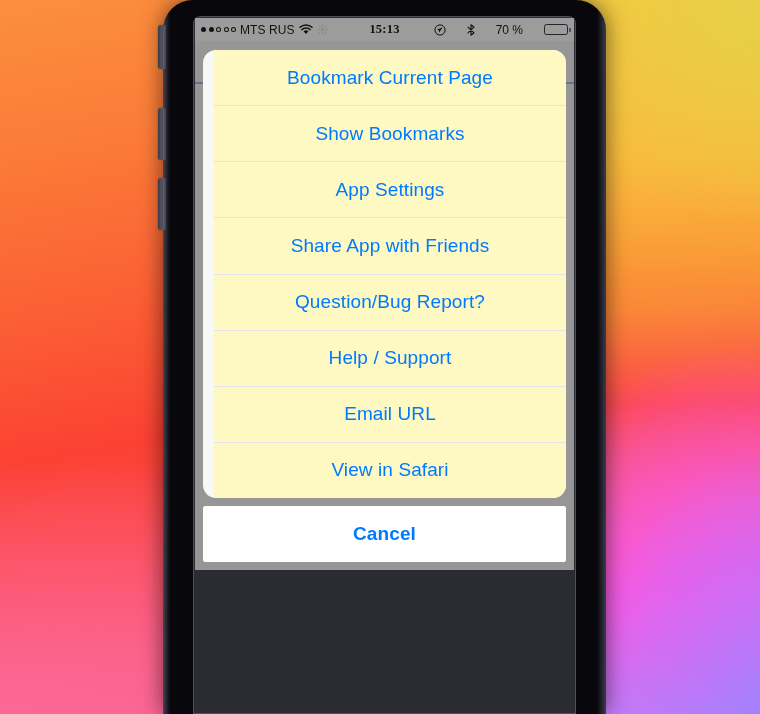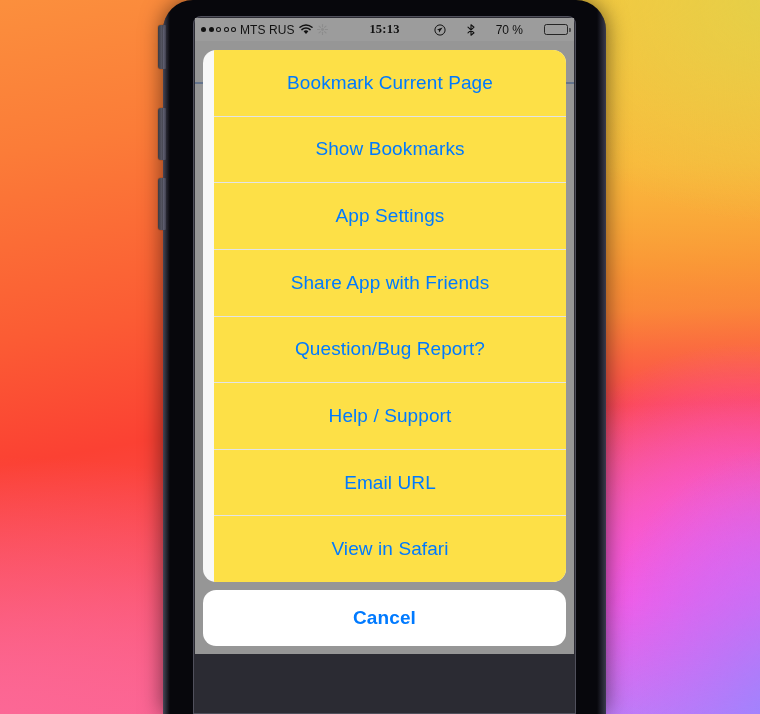--- a/index.html
+++ b/index.html
@@ -93,21 +93,21 @@
     box-shadow: 0 0 1px rgba(0,0,0,0.8);
   }
   .hw-mute  { top: 25px;  height: 44px; }
   .hw-volup { top: 108px; height: 52px; }
   .hw-voldn { top: 178px; height: 52px; }
 
   
   .screen {
     position: absolute;
     left: 32px; top: 18px;
-    width: 379px; height: 636px;
+    width: 379px; height: 552px;
     background: #ffffff;
     overflow: hidden;
   }
 
   
   .statusbar {
     position: relative;
     height: 23px;
     background: #9c9c9c;
     display: flex;
@@ -195,33 +195,33 @@
     box-shadow: 0 0 0.5px rgba(0,0,0,0.12);
   }
   .sheet-item {
     flex: 1 1 0;
     display: flex;
     align-items: center;
     justify-content: center;
     color: #007aff;
     font-size: 19px;
     text-align: center;
-    background: #fde047;
+    background: #fef9c3;
     border-bottom: 1px solid #e2e4e7;
     box-sizing: border-box;
     letter-spacing: 0.1px;
     margin-left: 11px;
   }
   .sheet-item:last-child { border-bottom: none; }
 
   .cancel-button {
     margin-top: 8px;
     flex: 0 0 56px;
     background: #ffffff;
-    border-radius: 13px;
+    border-radius: 2px;
     display: flex;
     align-items: center;
     justify-content: center;
     color: #007aff;
     font-size: 19px;
     font-weight: bold;
     letter-spacing: 0.1px;
     box-shadow: 0 0 0.5px rgba(0,0,0,0.12);
   }
 </style>

